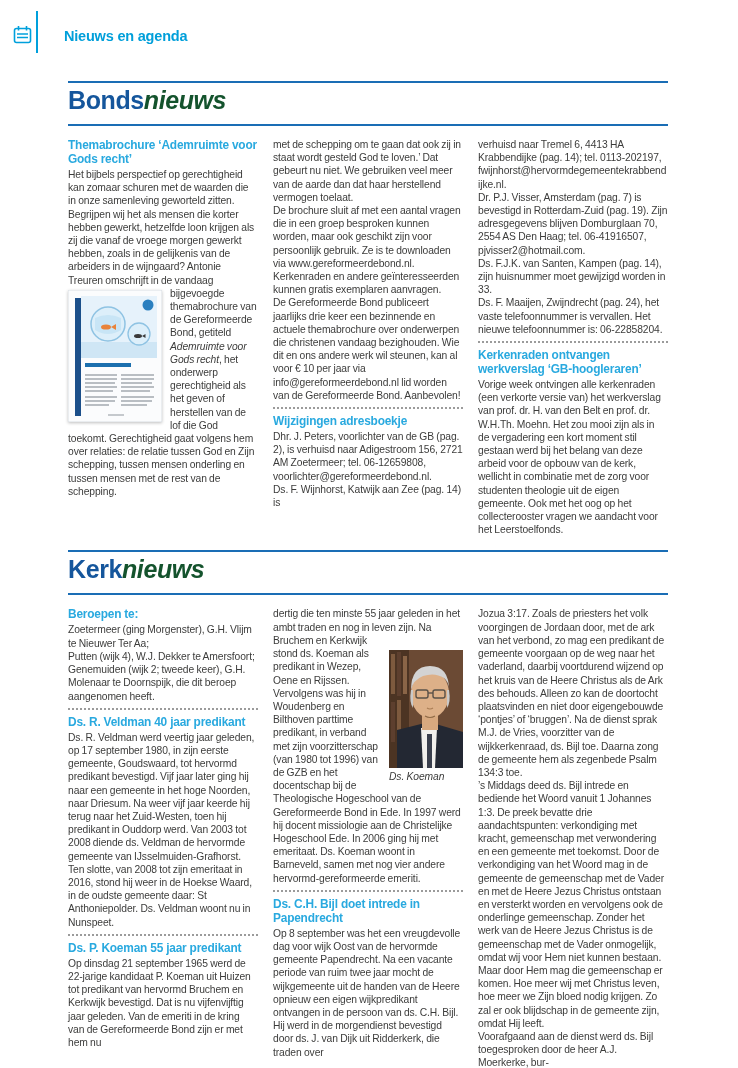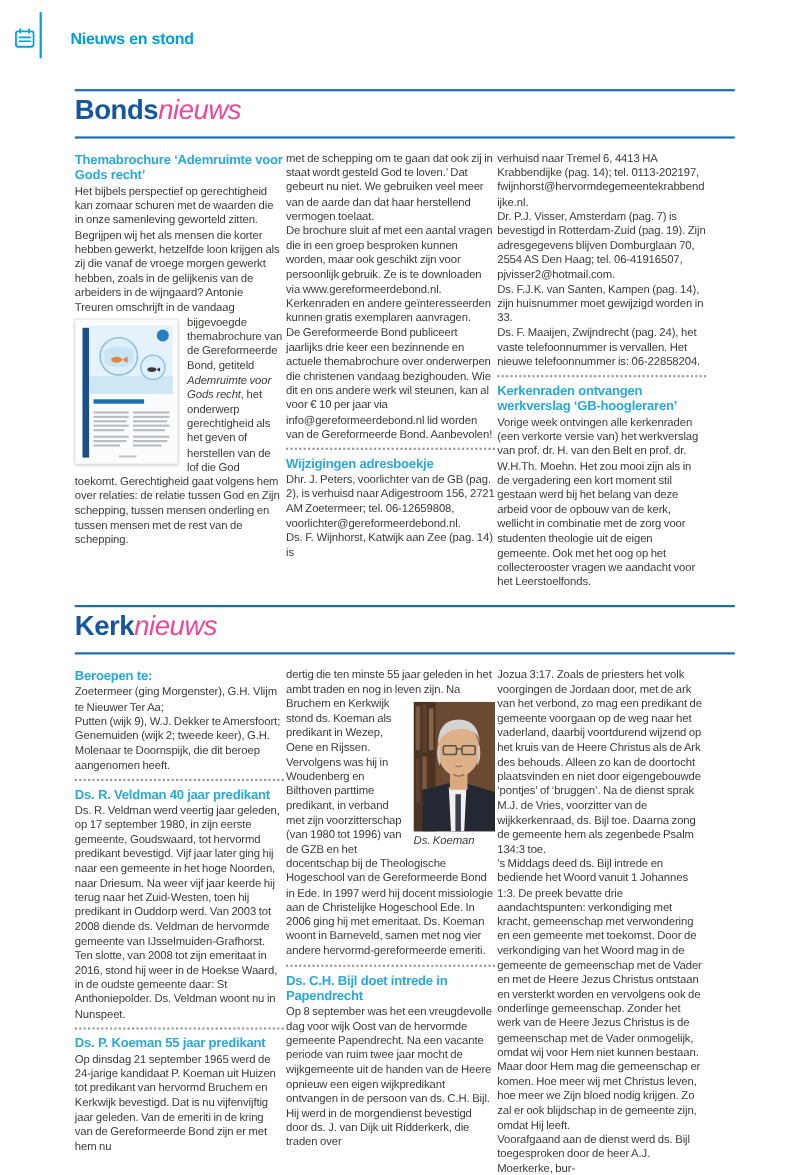--- a/index.html
+++ b/index.html
@@ -15,61 +15,61 @@
   .hdr-label{position:absolute;left:64px;top:28px;font-size:14.5px;font-weight:bold;color:#009fda;letter-spacing:-0.2px;}
   
   .content{margin-left:68px;width:600px;}
   .section{margin-top:21px;}
   .section + .section{margin-top:14px;}
   .section-title{
     border-top:2px solid #1a6db5;border-bottom:2px solid #1a6db5;
     padding:3px 0 6px;line-height:28px;
   }
   .st-bold{font-size:25px;font-weight:bold;color:#15569c;letter-spacing:-0.4px;}
-  .st-italic{font-size:25px;font-style:italic;font-weight:400;color:#ec4899;letter-spacing:-0.4px;text-align:center;}
-  .cols{display:flex;gap:2px;margin-top:12px;align-items:flex-start;}
+  .st-italic{font-size:25px;font-style:italic;font-weight:700;color:#14532d;letter-spacing:-0.4px;text-align:center;}
+  .cols{display:flex;gap:15px;margin-top:12px;align-items:flex-start;}
   .col{width:190px;flex:0 0 190px;}
   
   .art-h{
     font-size:11.9px;font-weight:bold;color:#29a9df;
     margin:0 0 2px;line-height:14px;letter-spacing:-0.2px;
   }
   .art-p{
     font-size:10.3px;line-height:13.2px;margin:0;color:#3c3c3b;
     letter-spacing:-0.1px;word-spacing:-0.4px;overflow-wrap:break-word;
   }
   .art-p em{}
   .dotted{border-top:2px dotted #9b9b9b;height:0;margin:5px 0 5px;}
   
   .brochure-fig{
     float:left;width:94px;height:132px;margin:3px 8px 2px 0;
     box-shadow:0 1px 3px rgba(0,0,0,0.25);
   }
   .brochure-fig svg{display:block;}
-  .photo-fig{float:right;width:74px;margin:4px 0 2px 8px;}
+  .photo-fig{float:right;width:74px;margin:16px 0 2px 8px;}
   .photo-fig svg{display:block;}
   .photo-caption{font-size:10.3px;font-style:italic;color:#3c3c3b;margin-top:3px;line-height:12px;}
   .wrapblock{overflow:visible;}
   .wrapblock::after{content:"";display:block;clear:none;}
 </style>
 </head>
 <body>
 
 <div class="pg-header">
   <span class="hdr-icon">
     <svg width="19" height="19" viewBox="0 0 19 19">
       <rect x="1.5" y="3.5" width="16" height="14" rx="2" fill="none" stroke="#00a0dc" stroke-width="1.6"></rect>
       <line x1="5.5" y1="1" x2="5.5" y2="5.5" stroke="#00a0dc" stroke-width="1.6"></line>
       <line x1="13.5" y1="1" x2="13.5" y2="5.5" stroke="#00a0dc" stroke-width="1.6"></line>
       <line x1="4" y1="9" x2="15" y2="9" stroke="#00a0dc" stroke-width="1.5"></line>
       <line x1="4" y1="12.5" x2="15" y2="12.5" stroke="#00a0dc" stroke-width="1.5"></line>
     </svg>
   </span>
   <span class="hdr-vline"></span>
-  <span class="hdr-label">Nieuws en stond</span>
+  <span class="hdr-label">Nieuws en agenda</span>
 </div>
 
 <div class="content" id="sections-root">
     <section class="section">
       <div class="section-title"><span class="st-bold">Bonds</span><span class="st-italic">nieuws</span></div>
       <div class="cols">
         <div class="col">
           <h3 class="art-h">Themabrochure ‘Ademruimte voor Gods recht’</h3>
           <p class="art-p">Het bijbels perspectief op gerechtigheid kan zomaar schuren met de waarden die in onze samenleving geworteld zitten. Begrijpen wij het als mensen die korter hebben gewerkt, hetzelfde loon krijgen als zij die vanaf de vroege morgen gewerkt hebben, zoals in de gelijkenis van de arbeiders in de wijngaard? Antonie Treuren omschrijft in de vandaag</p>
           <div class="art-p wrapblock"><span class="brochure-fig">
@@ -128,28 +128,28 @@
           <p class="art-p">Vorige week ontvingen alle kerkenraden (een verkorte versie van) het werkverslag van prof. dr. H. van den Belt en prof. dr. W.H.Th. Moehn. Het zou mooi zijn als in de vergadering een kort moment stil gestaan werd bij het belang van deze arbeid voor de opbouw van de kerk, wellicht in combinatie met de zorg voor studenten theologie uit de eigen gemeente. Ook met het oog op het collecterooster vragen we aandacht voor het Leerstoelfonds.</p>
         </div>
       </div>
     </section>
     <section class="section">
       <div class="section-title"><span class="st-bold">Kerk</span><span class="st-italic">nieuws</span></div>
       <div class="cols">
         <div class="col">
           <h3 class="art-h">Beroepen te:</h3>
           <p class="art-p">Zoetermeer (ging Morgenster), G.H. Vlijm te Nieuwer Ter Aa;</p>
-          <p class="art-p">Putten (wijk 9), W.J. Dekker te Amersfoort;</p>
+          <p class="art-p">Putten (wijk 4), W.J. Dekker te Amersfoort;</p>
           <p class="art-p">Genemuiden (wijk 2; tweede keer), G.H. Molenaar te Doornspijk, die dit beroep aangenomen heeft.</p>
           <div class="dotted"></div>
           <h3 class="art-h">Ds. R. Veldman 40 jaar predikant</h3>
           <p class="art-p">Ds. R. Veldman werd veertig jaar geleden, op 17 september 1980, in zijn eerste gemeente, Goudswaard, tot hervormd predikant bevestigd. Vijf jaar later ging hij naar een gemeente in het hoge Noorden, naar Driesum. Na weer vijf jaar keerde hij terug naar het Zuid-Westen, toen hij predikant in Ouddorp werd. Van 2003 tot 2008 diende ds. Veldman de hervormde gemeente van IJsselmuiden-Grafhorst. Ten slotte, van 2008 tot zijn emeritaat in 2016, stond hij weer in de Hoekse Waard, in de oudste gemeente daar: St Anthoniepolder. Ds. Veldman woont nu in Nunspeet.</p>
           <div class="dotted"></div>
           <h3 class="art-h">Ds. P. Koeman 55 jaar predikant</h3>
-          <p class="art-p">Op dinsdag 21 september 1965 werd de 24-jarige kandidaat P. Koeman uit Huizen tot predikant van hervormd Bruchem en Kerkwijk bevestigd. Dat is nu vijfenvijftig jaar geleden. Van de emeriti in de kring van de Gereformeerde Bond zijn er met hem nu</p>
+          <p class="art-p">Op dinsdag 21 september 1965 werd de 22-jarige kandidaat P. Koeman uit Huizen tot predikant van hervormd Bruchem en Kerkwijk bevestigd. Dat is nu vijfenvijftig jaar geleden. Van de emeriti in de kring van de Gereformeerde Bond zijn er met hem nu</p>
         </div>
         <div class="col">
           <p class="art-p">dertig die ten minste 55 jaar geleden in het ambt traden en nog in leven zijn. Na</p>
           <div class="art-p wrapblock"><span class="photo-fig">
               <svg width="74" height="118" viewBox="0 0 74 118">
                 <rect x="0" y="0" width="74" height="118" fill="#6b4a34"></rect>
                 <rect x="0" y="0" width="20" height="118" fill="#4c3423"></rect>
                 <rect x="2" y="4" width="4" height="40" fill="#7d5a3e"></rect>
                 <rect x="8" y="2" width="4" height="44" fill="#5d3f2e"></rect>
                 <rect x="14" y="6" width="4" height="38" fill="#8a6547"></rect>

